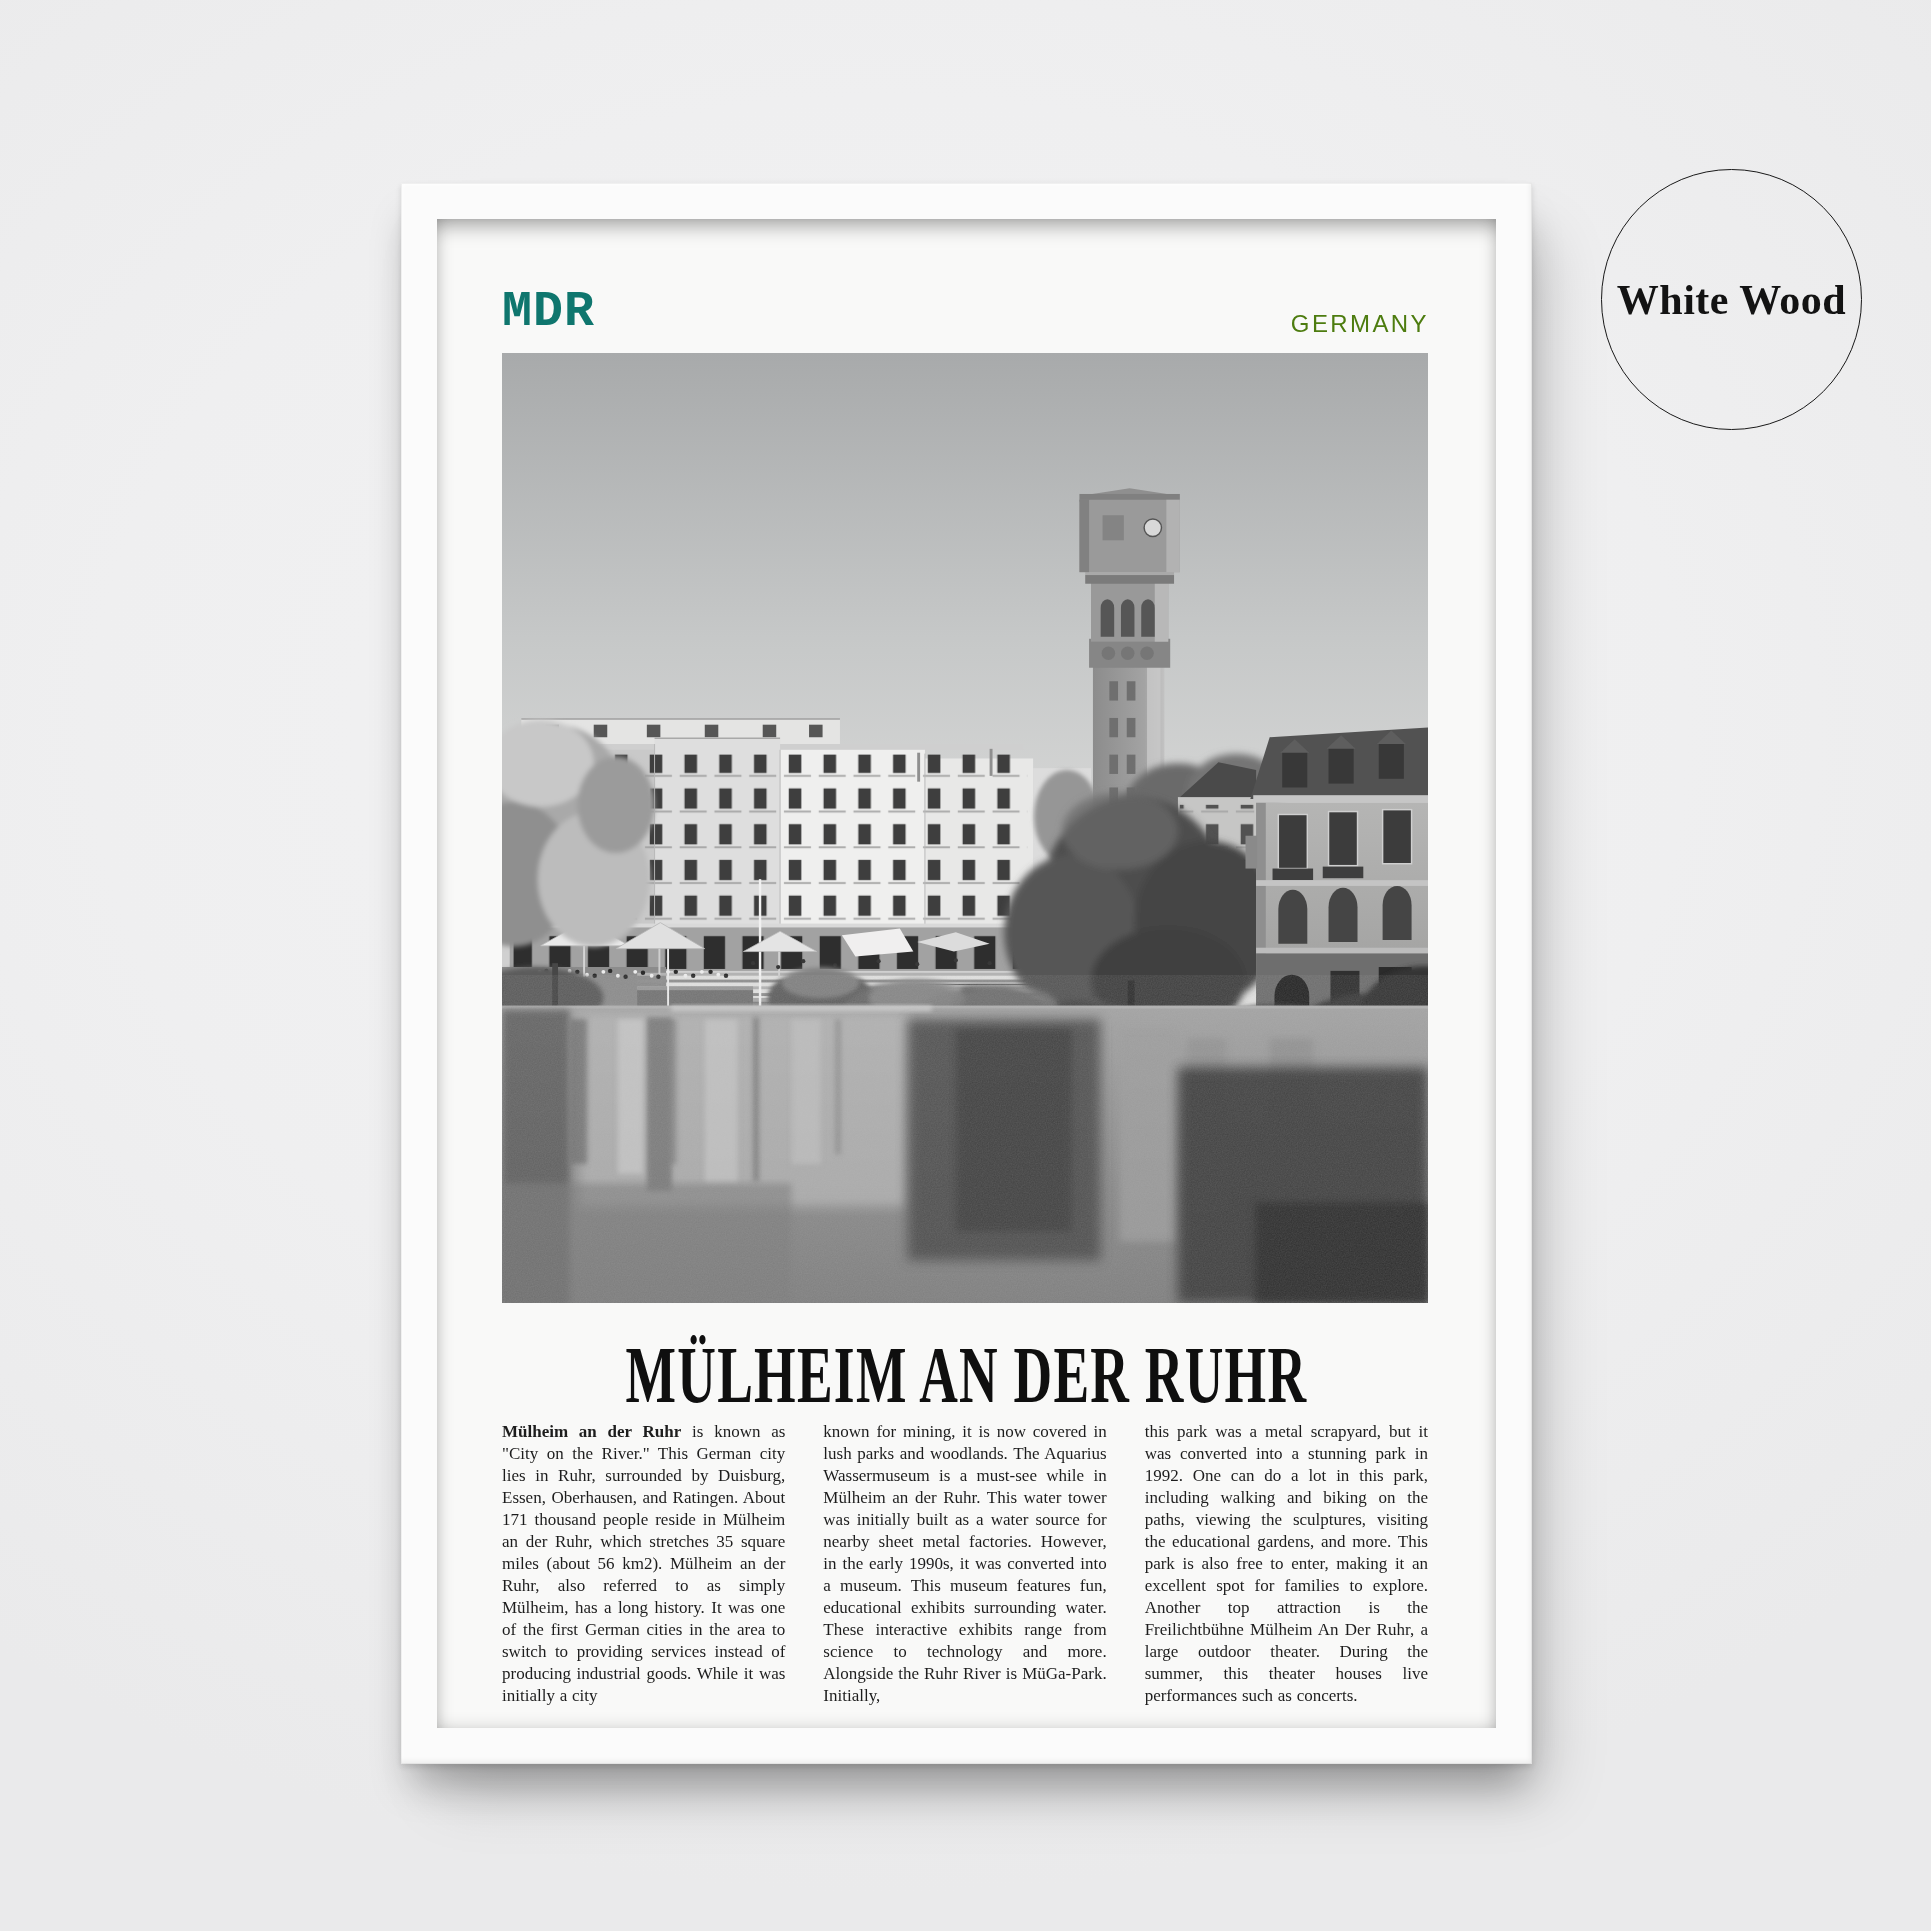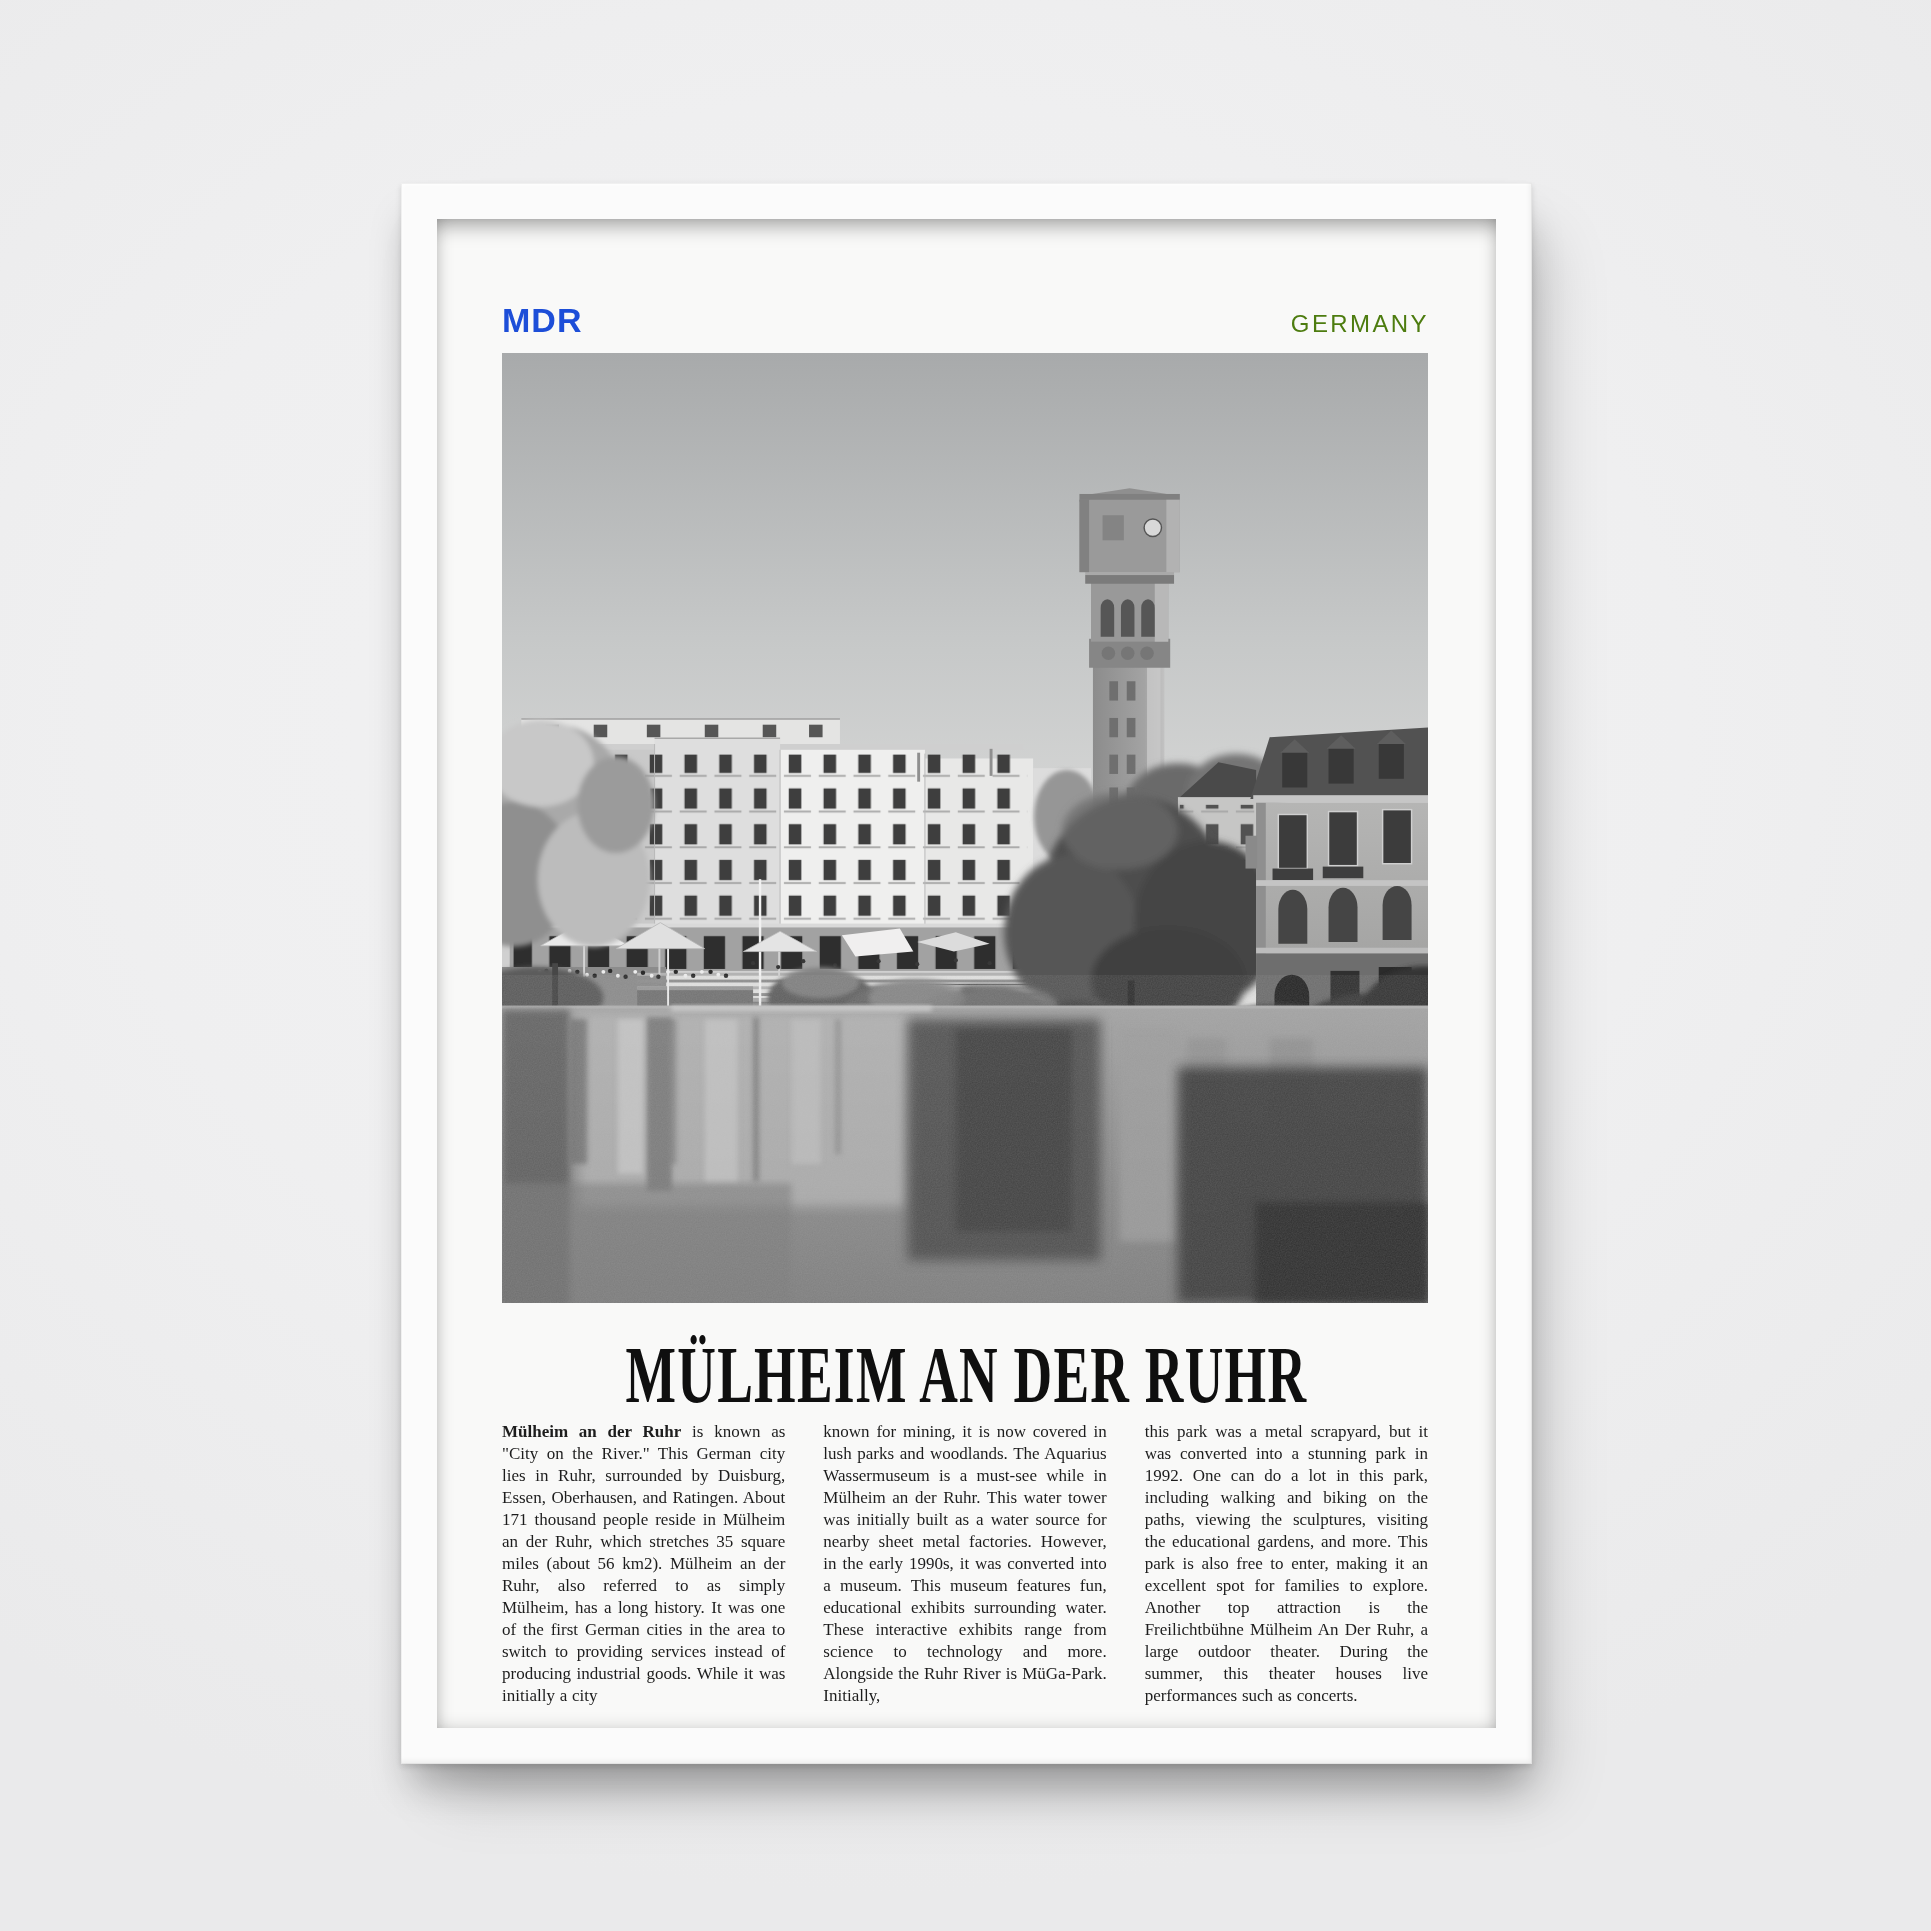--- a/index.html
+++ b/index.html
@@ -35,22 +35,22 @@
       inset 13.5px 0 17.4px -13.5px rgba(0,0,0,0.20),
       inset -13.5px 0 17.4px -13.5px rgba(0,0,0,0.20),
       inset 0 -13.5px 17.4px -13.5px rgba(0,0,0,0.16);
   }
   
   .poster-header{
     position:absolute;left:65px;right:67px;top:64px;height:54px;
     display:flex;justify-content:space-between;align-items:flex-end;
   }
   .brand{
-    font-family:Liberation Sans, sans-serif;font-weight:bold;
-    font-size:34px;line-height:1;letter-spacing:1px;color:#1d4ed8;
+    font-family:Liberation Mono, monospace;font-weight:bold;
+    font-size:50px;line-height:1;letter-spacing:1px;color:#0f766e;
   }
   .country{
     font-family:"Liberation Sans", sans-serif;font-weight:400;
     font-size:24px;line-height:1.1;letter-spacing:2.4px;color:#4d7c0f;
   }
   .photo{
     position:absolute;left:65px;top:134px;width:926px;height:950px;
     display:block;background:#d9d9d9;
   }
   .headline{
@@ -412,15 +412,18 @@
 
       <div class="columns">
         <p class="col"><b>Mülheim an der Ruhr</b><span> is known as "City on the River." This German city lies in Ruhr, surrounded by Duisburg, Essen, Oberhausen, and Ratingen. About 171 thousand people reside in Mülheim an der Ruhr, which stretches 35 square miles (about 56 km2). Mülheim an der Ruhr, also referred to as simply Mülheim, has a long history. It was one of the first German cities in the area to switch to providing services instead of producing industrial goods. While it was initially a city</span></p>
         <p class="col">known for mining, it is now covered in lush parks and woodlands. The Aquarius Wassermuseum is a must-see while in Mülheim an der Ruhr. This water tower was initially built as a water source for nearby sheet metal factories. However, in the early 1990s, it was converted into a museum. This museum features fun, educational exhibits surrounding water. These interactive exhibits range from science to technology and more. Alongside the Ruhr River is MüGa-Park. Initially,</p>
         <p class="col">this park was a metal scrapyard, but it was converted into a stunning park in 1992. One can do a lot in this park, including walking and biking on the paths, viewing the sculptures, visiting the educational gardens, and more. This park is also free to enter, making it an excellent spot for families to explore. Another top attraction is the Freilichtbühne Mülheim An Der Ruhr, a large outdoor theater. During the summer, this theater houses live performances such as concerts.</p>
       </div>
 
     </div>
   </div>
 
+  <div class="badge">
+    <span>White Wood</span>
+  </div>
 
 </div>
 
 
 </body></html>

